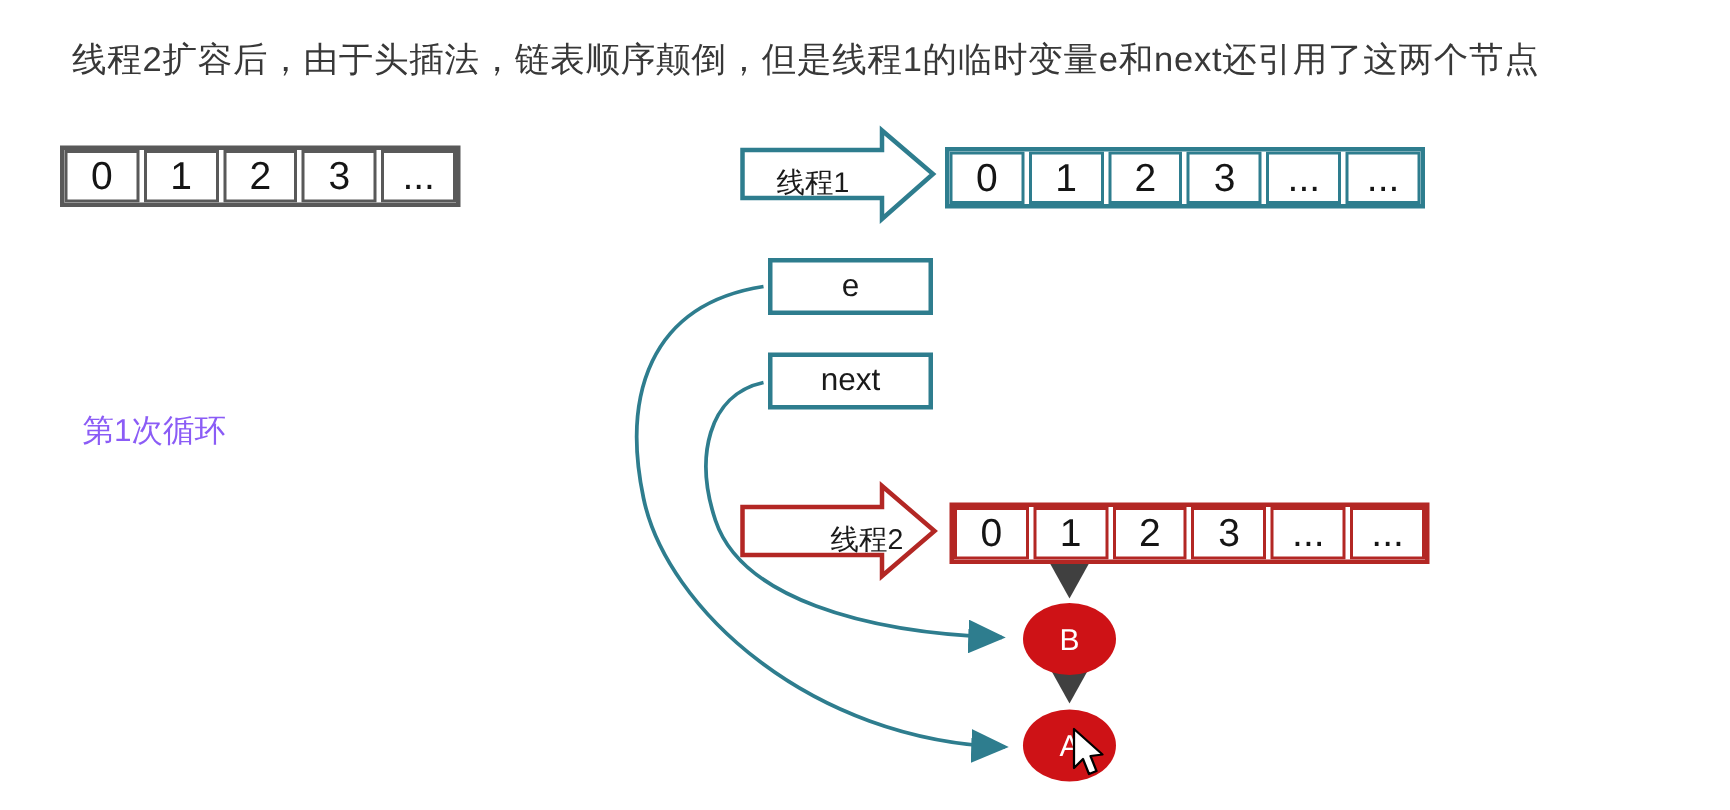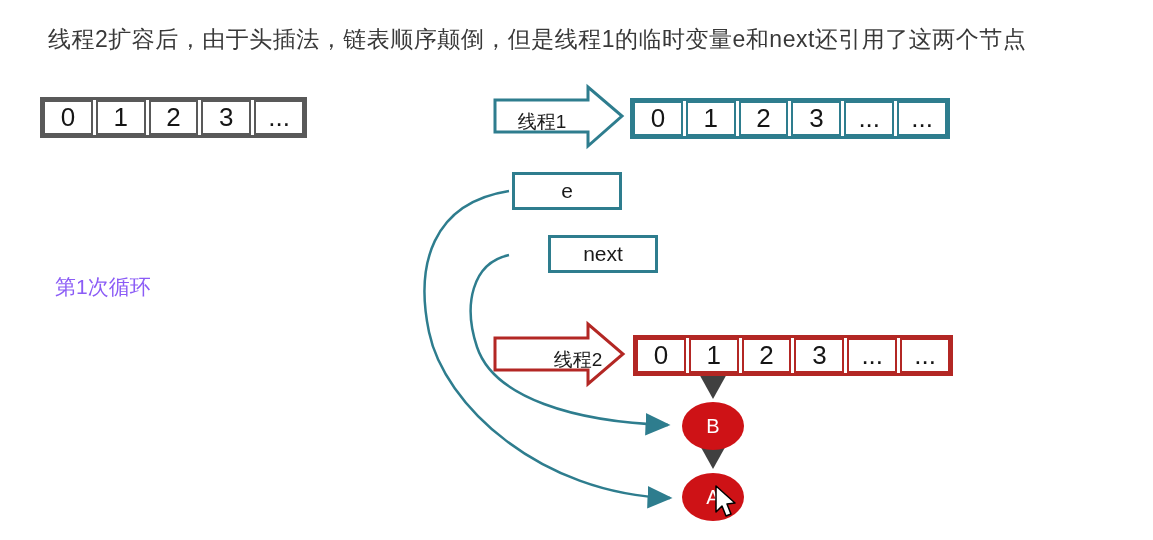--- a/index.html
+++ b/index.html
@@ -27,21 +27,21 @@
   .array.teal  { left:630px; top:98px;  width:320px; height:41px; border-color:#2e7d8e; }
   .array.teal .cell { border-color:#2e7d8e; }
   .array.red   { left:633px; top:335px; width:320px; height:41px; border-color:#b32724; }
   .array.red .cell { border-color:#b32724; }
   .ptr {
     position:absolute; left:512px; width:110px; height:38px; box-sizing:border-box;
     border:3px solid #2e7d8e; background:#fff; display:flex; align-items:center;
     justify-content:center; font-size:21px; color:#1a1a1a;
   }
   .ptr.e    { top:172px; }
-  .ptr.next { top:235px;margin-left:36px; }
+  .ptr.next { top:235px; }
   .arrow-label {
     position:absolute; left:497px; width:90px; height:41px; display:flex;
     align-items:center; justify-content:center; font-size:19px; color:#1a1a1a;
   }
   .arrow-label.t1 { top:101px; }
   .arrow-label.t2 { top:339px;padding-left:36px; }
   svg.overlay { position:absolute; left:0; top:0; }
   svg text.node-letter {
     font-family:"Liberation Sans", sans-serif; font-size:20px; fill:#ffffff;
     text-anchor:middle;

